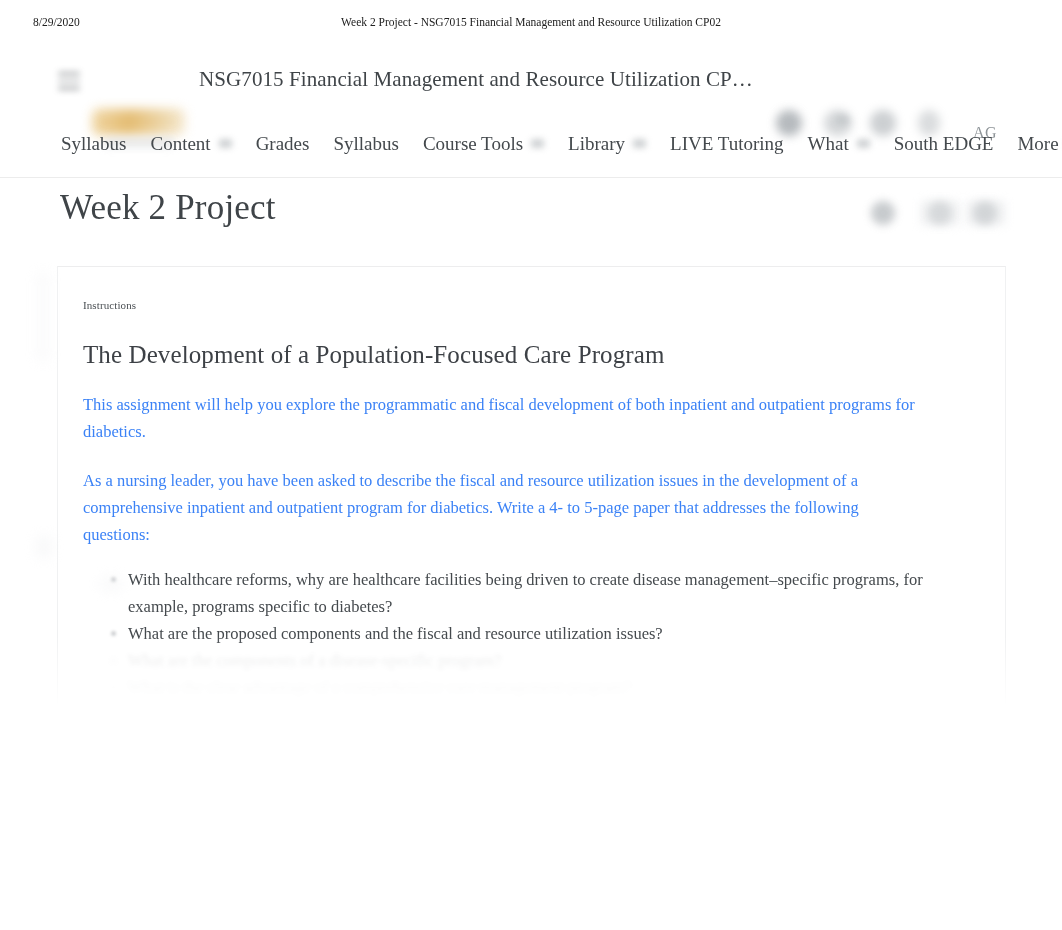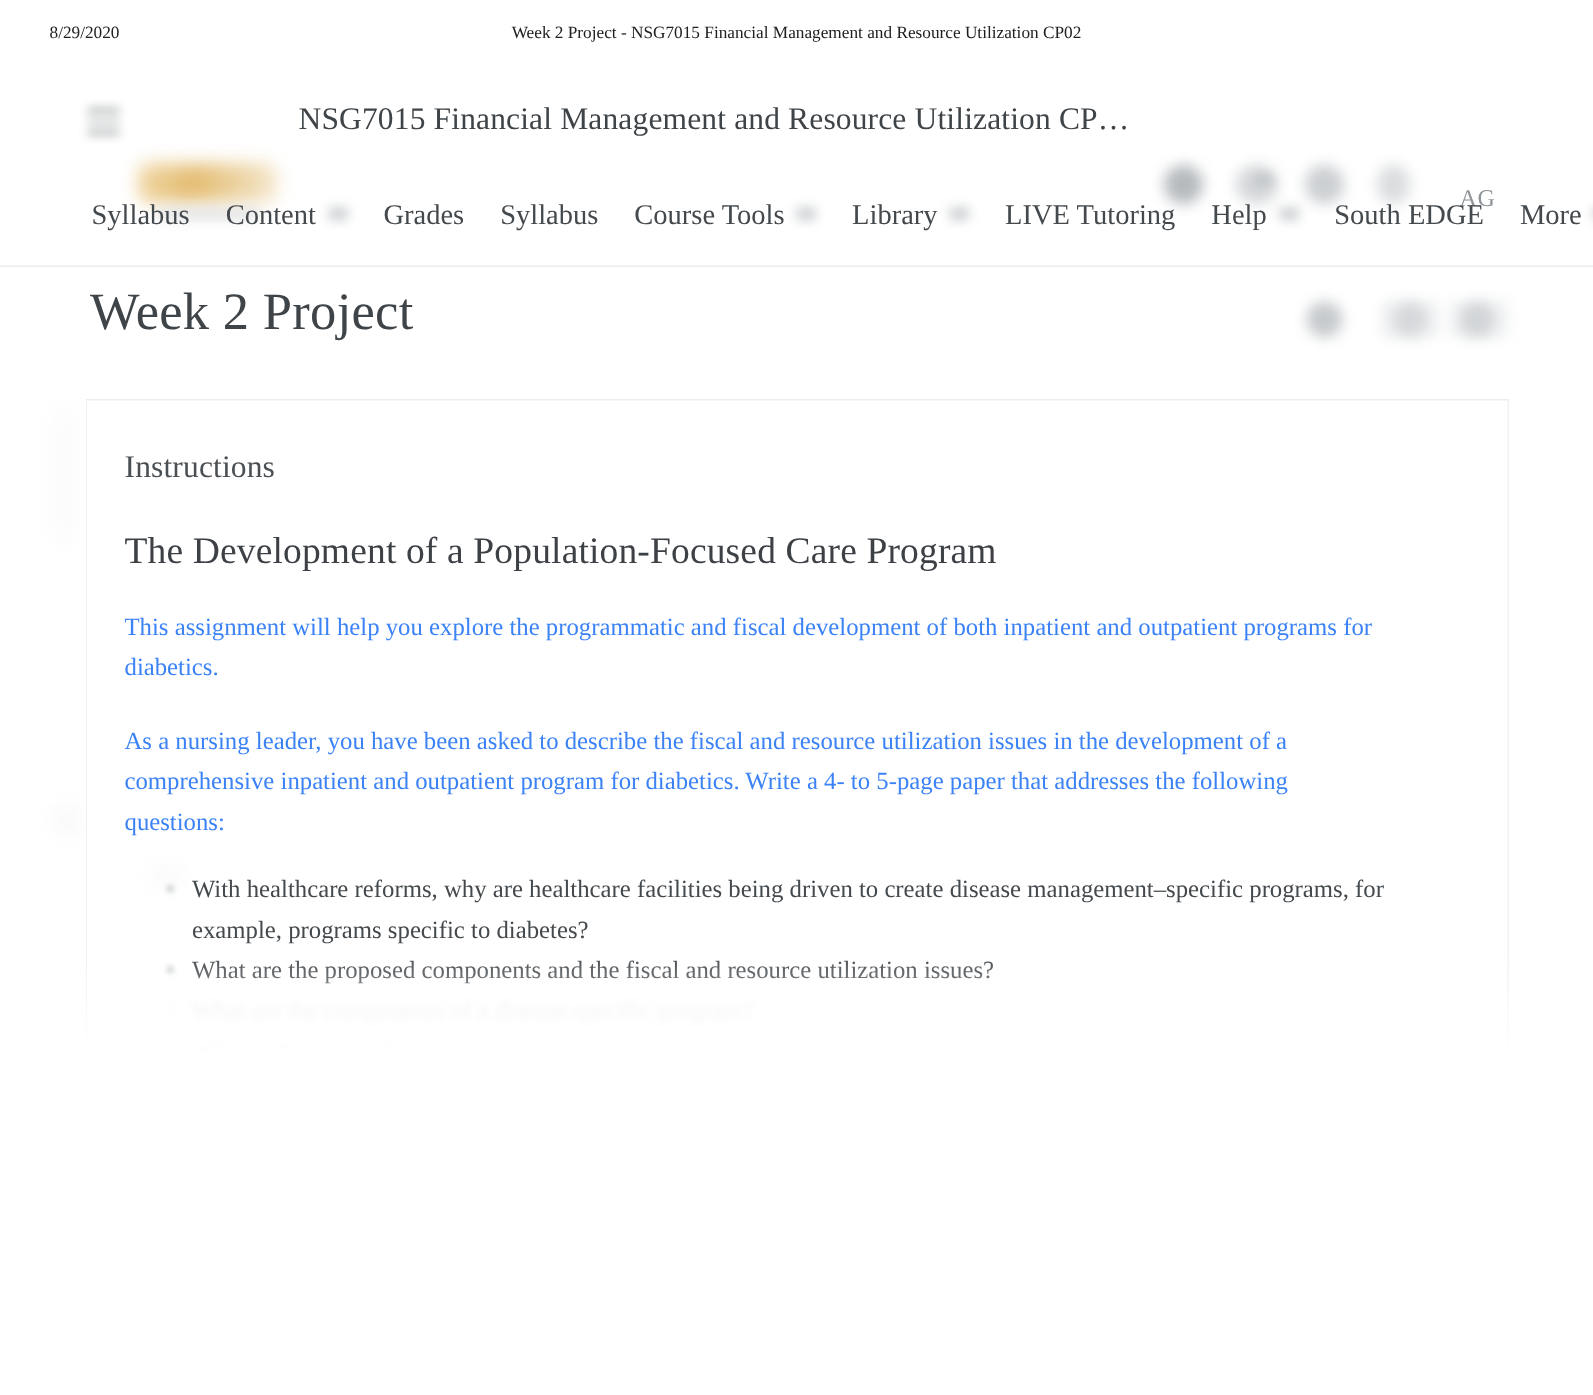--- a/index.html
+++ b/index.html
@@ -226,21 +226,21 @@
     box-shadow: 0 1px 3px rgba(0,0,0,.035);
     box-sizing: border-box;
     overflow: hidden;
     -webkit-mask-image: linear-gradient(to bottom, #000 0%, #000 84%, rgba(0,0,0,0) 100%);
     mask-image: linear-gradient(to bottom, #000 0%, #000 84%, rgba(0,0,0,0) 100%);
   }
   .card-inner {
     padding: 26px 40px 0 25px;
   }
   .instructions-label {
-    font-size: 21px;
+    font-size: 11px;
     color: #4a4f53;
     margin: 6px 0 0 0;
     letter-spacing: .1px;
   }
   .doc-heading {
     font-size: 25px;
     color: #3d4146;
     margin: 30px 0 0 0;
     font-weight: normal;
     letter-spacing: .1px;
@@ -347,21 +347,21 @@
     <div class="nav-item">
       <span>Library</span>
       <span class="nav-caret"></span>
     </div>
 
     <div class="nav-item">
       <span>LIVE Tutoring</span>
     </div>
 
     <div class="nav-item">
-      <span>Help</span>
+      <span>What</span>
       <span class="nav-caret"></span>
     </div>
 
     <div class="nav-item">
       <span>South EDGE</span>
     </div>
 
     <div class="nav-item">
       <span>More</span>
       <span class="nav-caret"></span>

